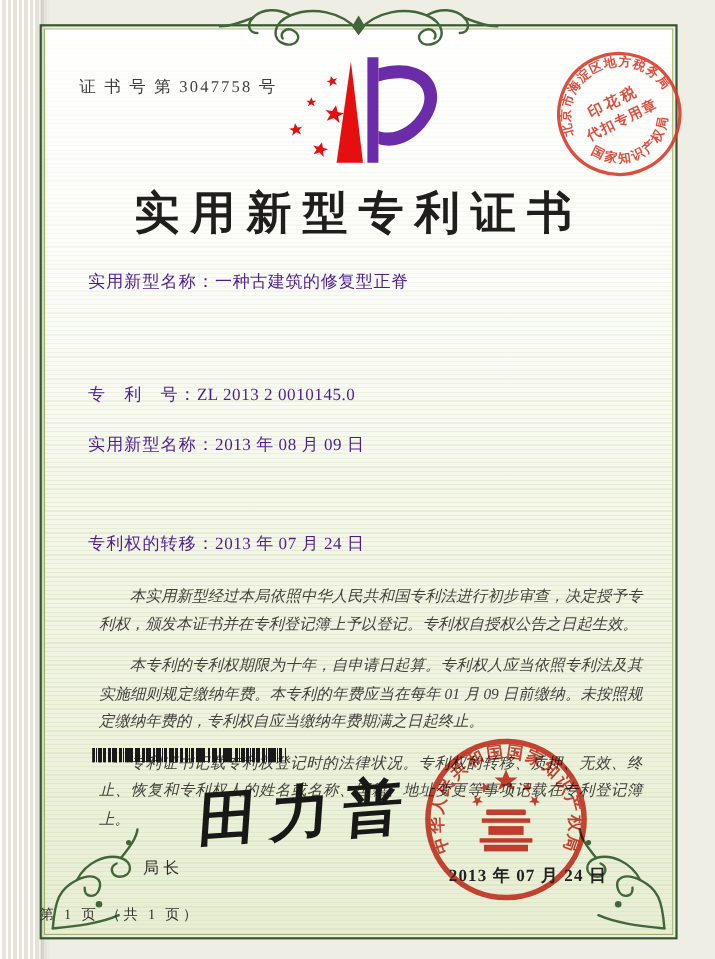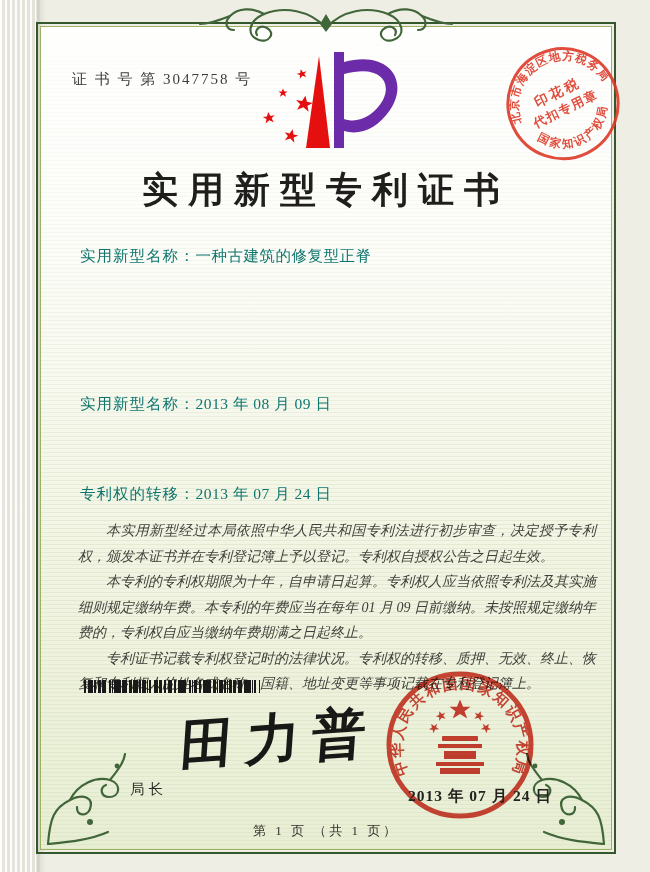--- a/index.html
+++ b/index.html
@@ -23,40 +23,40 @@
     border:2px solid #35572e;box-sizing:border-box;}
   .frame::before{content:'';position:absolute;inset:2px;border:1px solid #9cb162;}
   .paper{position:absolute;inset:3px;
     background:
       linear-gradient(180deg, rgba(255,255,255,.95) 0%, rgba(255,255,255,.6) 28%, rgba(235,241,216,.35) 58%, rgba(221,231,194,.6) 100%),
       repeating-linear-gradient(0deg, rgba(146,172,108,.22) 0 1px, rgba(255,255,255,0) 1px 4px),
       #f8f8ee;}
   .green-stroke{stroke:#41663a;fill:none;stroke-width:2.2;stroke-linecap:round;}
   
   .cert-no{left:72px;top:70px;font-size:15px;letter-spacing:2px;color:#3d3c37;}
-  .title{left:36px;top:166px;width:580px;text-align:center;font-size:36px;font-weight:bold;
+  .title{left:36px;top:166px;width:580px;text-align:center;font-size:41px;font-weight:bold;
     letter-spacing:10px;color:#1f1e1c;}
-  .field{left:80px;font-size:15.5px;color:#0f766e;letter-spacing:.5px;white-space:nowrap;}
+  .field{left:80px;font-size:15.5px;color:#4c1d95;letter-spacing:.5px;white-space:nowrap;}
   .field .lab{letter-spacing:1px;}
   .paras{left:78px;top:518px;width:518px;font-size:14px;line-height:25.5px;color:#403f3a;
     text-align:justify;font-style:italic;}
-  .paras p{margin:0;text-indent:2em;}
+  .paras p{margin:12px;text-indent:2em;}
   .barcode{left:84px;top:680px;width:176px;height:13px;background-color:#f6f6ef;
     background:
       repeating-linear-gradient(90deg,#191919 0 2px,rgba(0,0,0,0) 2px 5px),
       repeating-linear-gradient(90deg,#191919 0 1px,rgba(0,0,0,0) 1px 3.5px),
       repeating-linear-gradient(90deg,rgba(0,0,0,0) 0 6px,#191919 6px 9px,rgba(0,0,0,0) 9px 13px);}
   .sig-label{left:130px;top:752px;font-size:14.5px;letter-spacing:4px;color:#2c2b27;margin-top:28px;}
   .sig-name{left:180px;top:703px;font-size:54px;font-weight:700;color:#181817;
     transform:rotate(-4deg) skewX(-8deg);letter-spacing:12px;white-space:nowrap;}
   .grant-seal{left:383px;top:668px;width:154px;height:154px;opacity:.93;mix-blend-mode:multiply;}
   .seal-date{left:408px;top:786px;font-size:15.5px;font-weight:600;color:#23221f;
     letter-spacing:1px;white-space:nowrap;}
   .tax-stamp{left:492px;top:30px;width:150px;height:150px;transform:rotate(-26deg);opacity:.9;}
-  .footer{left:36px;top:822px;width:580px;text-align:center;font-size:13px;
+  .footer{left:36px;top:822px;width:580px;font-size:13px;
     letter-spacing:3px;color:#33322d;}
   .right-shade{right:0;top:0;bottom:0;width:34px;
     background:linear-gradient(90deg,rgba(214,211,198,0),rgba(205,202,188,.45));}
 </style>
 </head>
 <body>
 
 <div class="scan">
 
   <div class="abs curl"></div>
@@ -111,20 +111,23 @@
       <use href="#star" transform="translate(13,72) scale(0.6) rotate(-8)"></use>
       <use href="#star" transform="translate(35,90) scale(0.7) rotate(14)"></use>
     </g>
   </svg>
 
   <div class="abs title">实用新型专利证书</div>
 
   <div class="abs field" style="top:246px">
     <span class="lab">实用新型名称：</span><span>一种古建筑的修复型正脊</span>
   </div>
+  <div class="abs field" style="top:349px">
+    <span class="lab">专　利　号：</span><span>ZL 2013 2 0010145.0</span>
+  </div>
   <div class="abs field" style="top:394px">
     <span class="lab">实用新型名称：</span><span>2013 年 08 月 09 日</span>
   </div>
   <div class="abs field" style="top:484px">
     <span class="lab">专利权的转移：</span><span>2013 年 07 月 24 日</span>
   </div>
 
   <div class="abs paras">
     <p>本实用新型经过本局依照中华人民共和国专利法进行初步审查，决定授予专利权，颁发本证书并在专利登记簿上予以登记。专利权自授权公告之日起生效。</p>
     <p>本专利的专利权期限为十年，自申请日起算。专利权人应当依照专利法及其实施细则规定缴纳年费。本专利的年费应当在每年 01 月 09 日前缴纳。未按照规定缴纳年费的，专利权自应当缴纳年费期满之日起终止。</p>

